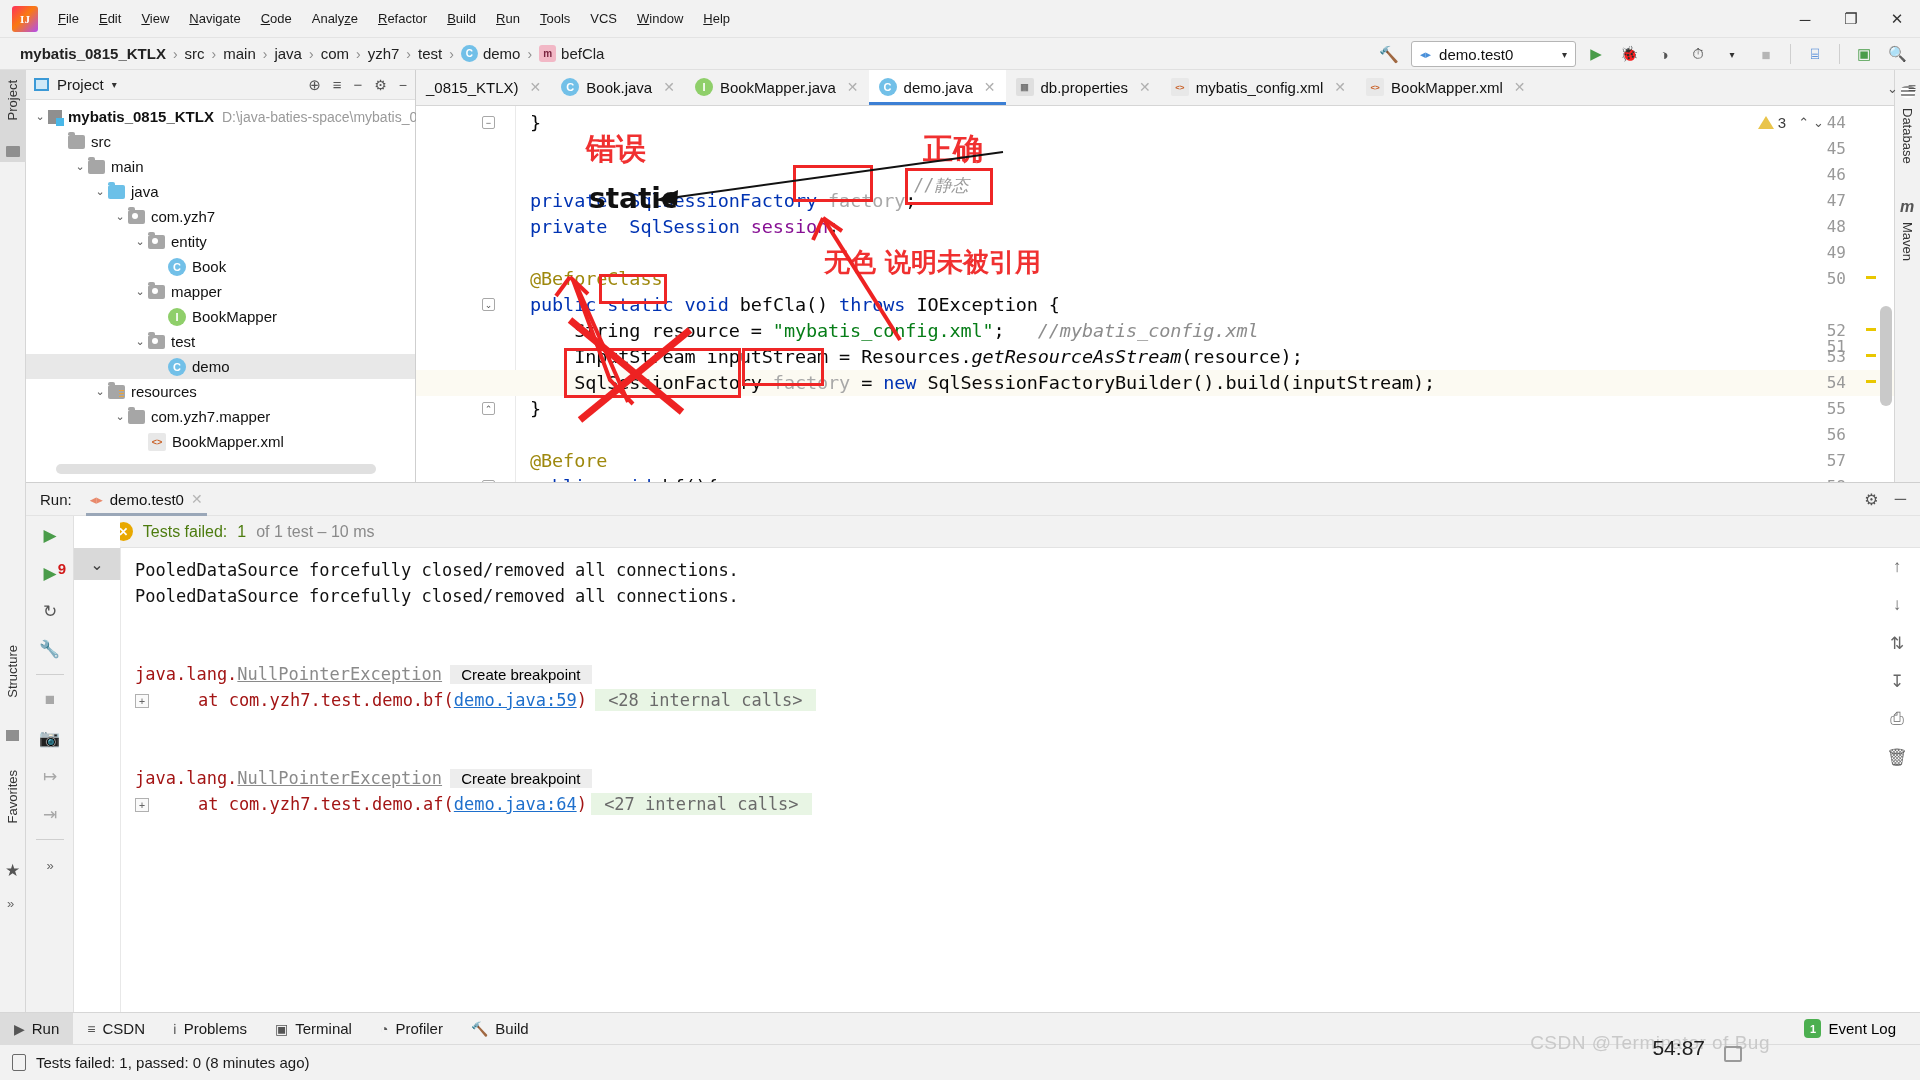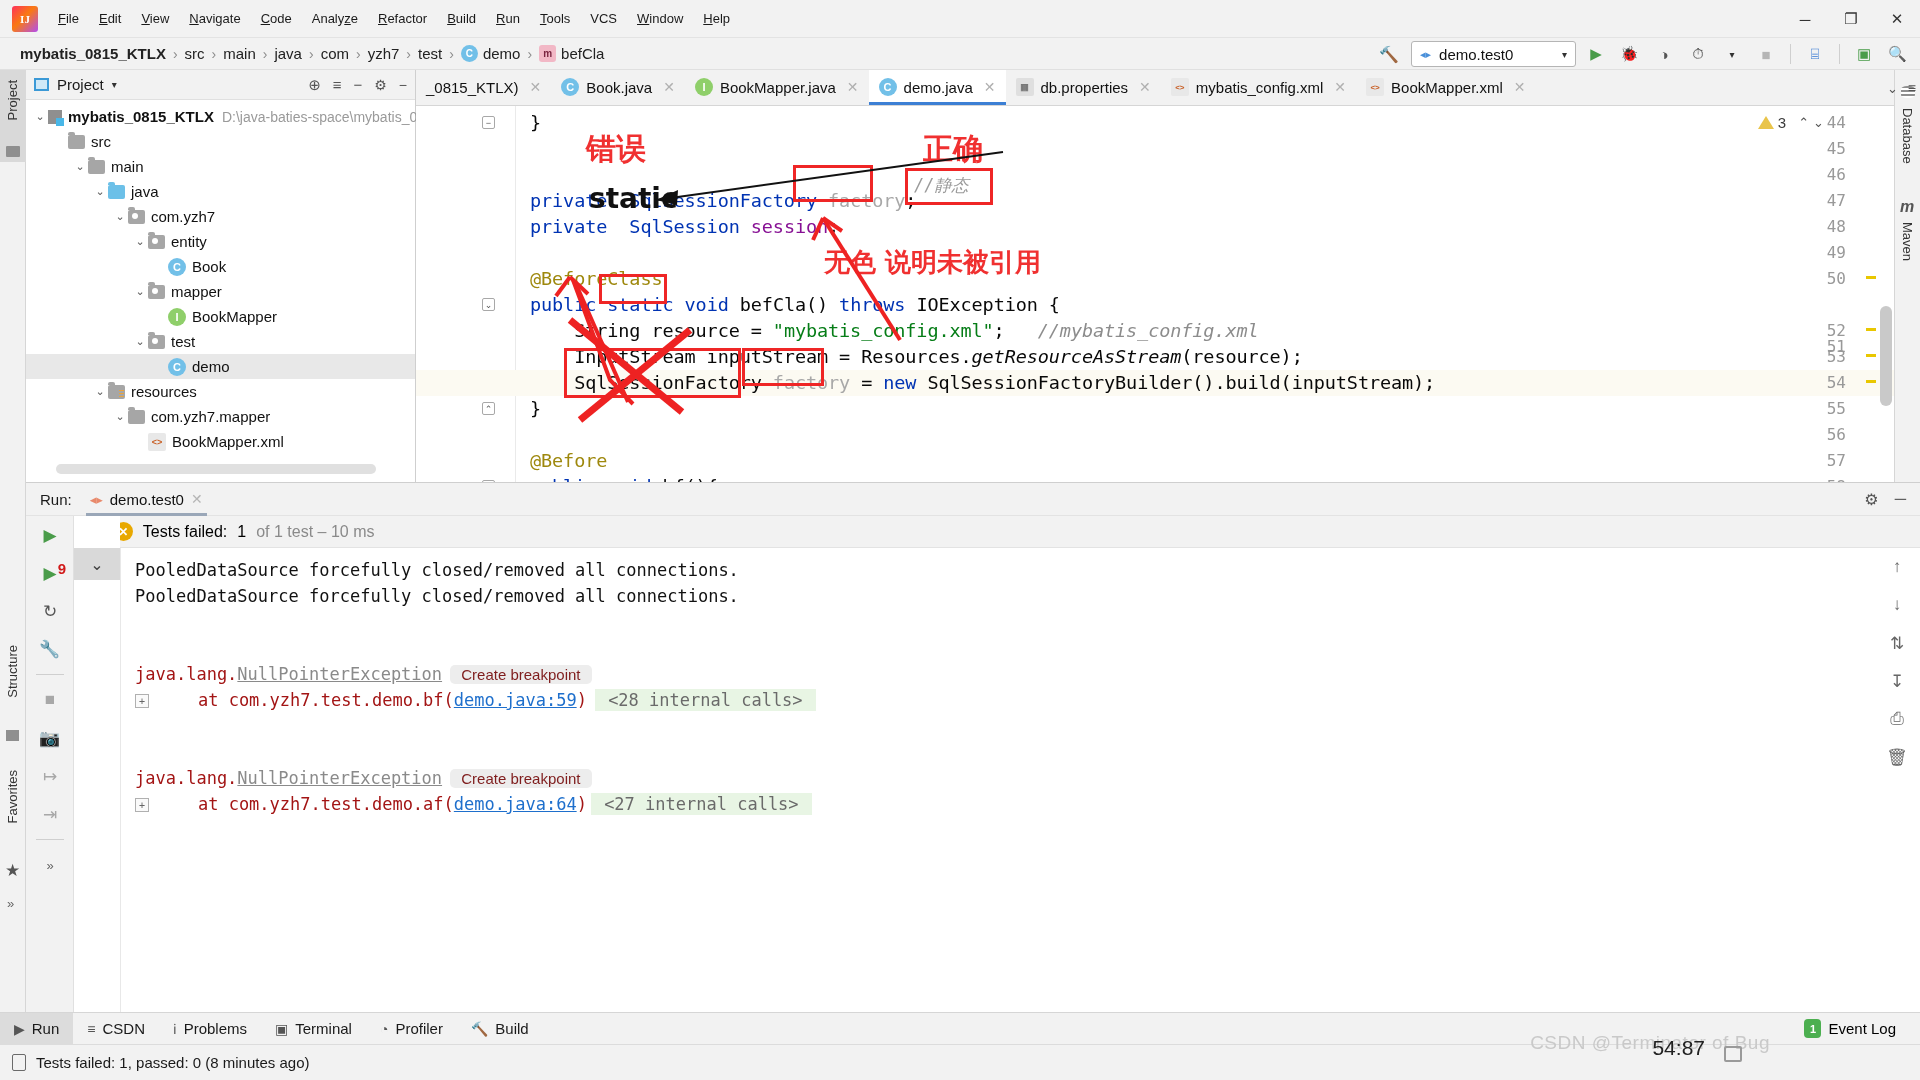--- a/index.html
+++ b/index.html
@@ -217,32 +217,32 @@
   .run-tree-top { width:46px; height:32px; background:#d9d9d9; display:flex;align-items:center;justify-content:center;color:#444;}
 
   .status-strip {
     position:absolute; left:48px; top:34px; width: 1846px; height: 32px; background:#f2f2f2;
     display:flex; align-items:center; gap: 10px; padding-left: 22px; border-bottom:1px solid #e3e3e3;
   }
   .chev { color:#666; font-size:14px; }
   .err-circle { width:19px;height:19px;border-radius:50%;background:#e8a800;color:#fff;
     display:flex;align-items:center;justify-content:center;font-size:12px;font-weight:bold;}
   .status-text { font-size:16px; }
-  .st-red { color:#000000; }
+  .st-red { color:#4d7c0f; }
   .st-grey { color:#8a8a8a; }
 
   .console {
     position:absolute; left: 94px; top: 66px; width: 1410px; height: 484px; background:#fff;
     font-family: "DejaVu Sans Mono", monospace; font-size: 17px; color:#111;
     padding: 12px 0 0 14px; overflow:hidden; border-left:1px solid #e8e8e8;
   }
   .cline { height: 26px; white-space: pre; }
   .exc { color:#a31515; }
   .exc-link { color:#8a8a8a; text-decoration: underline; }
-  .crumb-pill { background:#ededed; color:#7f1d1d; font-size:15px; padding: 1px 7px; border-radius:5px; font-family:"Liberation Sans",sans-serif;}
+  .crumb-pill { background:#ededed; color:#000000; font-size:15px; padding: 1px 7px; border-radius:0; font-family:"Liberation Sans",sans-serif;}
   .jlink { color:#1e6fcc; text-decoration: underline; }
   .internal { background:#e8f5e4; color:#6a6a6a; padding: 1px 3px; }
   .expander { display:inline-flex; width:14px;height:14px;border:1px solid #b0b0b0;color:#666;
     align-items:center;justify-content:center;font-size:10px;background:#fafafa;margin-right:8px; vertical-align: middle;}
   .console-right { position:absolute; right: 0; top: 66px; width: 46px; height: 484px; background:#fff; }
   .cr-btn { width:46px;height:38px;display:flex;align-items:center;justify-content:center;font-size:17px;color:#666;}
   .console-hscroll{position:absolute;left:110px;bottom:4px;width:1380px;height:9px;background:#e2e2e2;border-radius:5px;}
 
   
   .bottombar {

